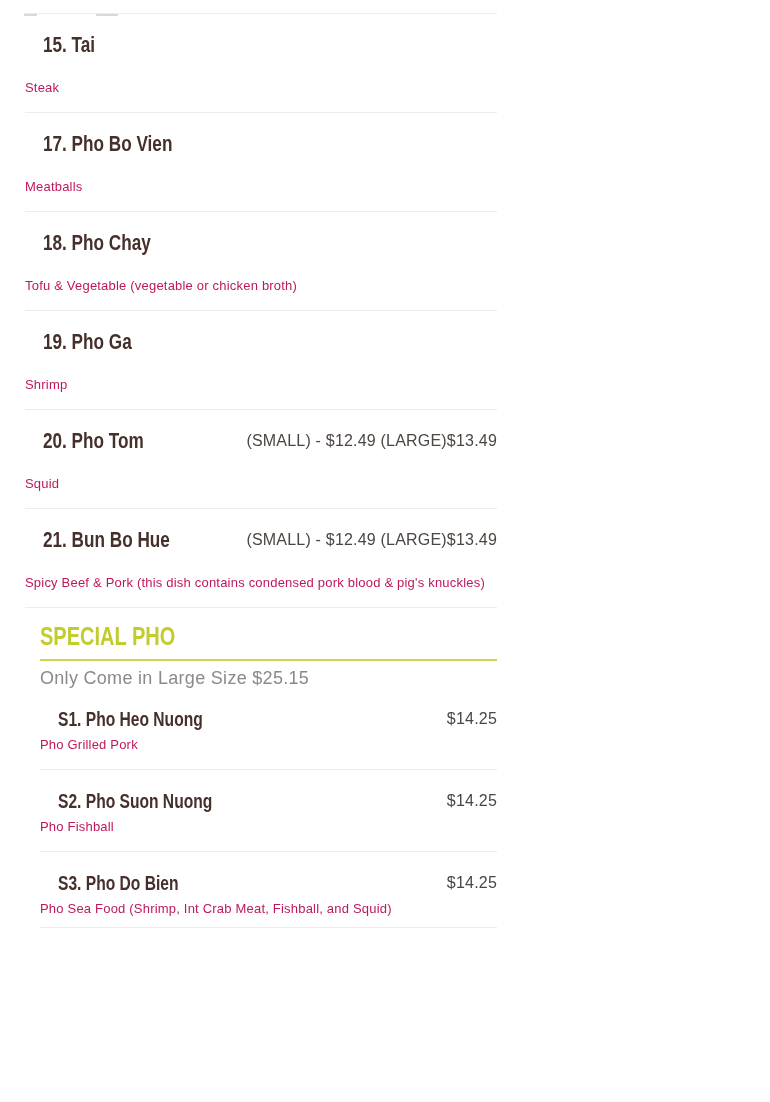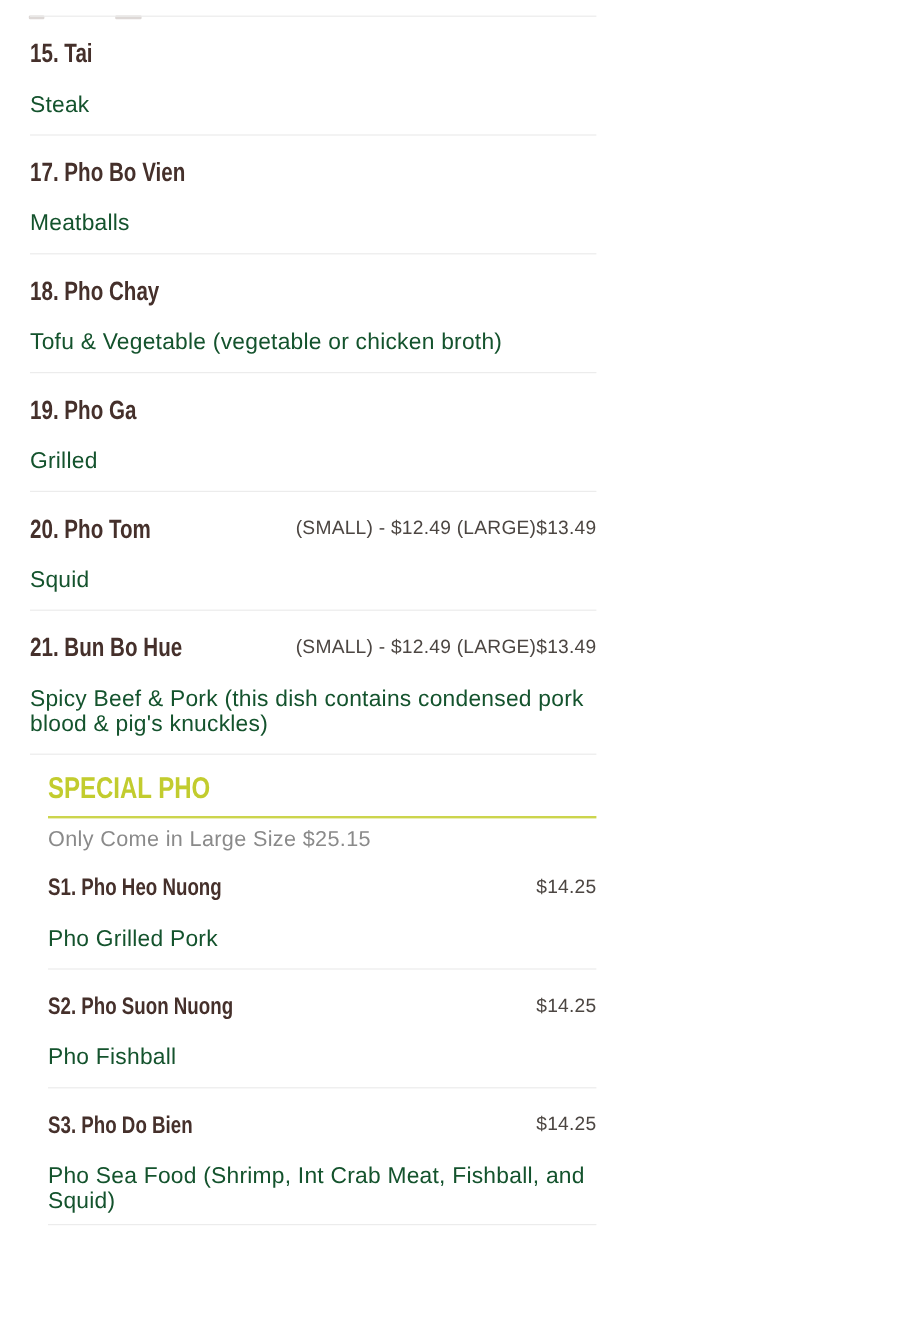--- a/index.html
+++ b/index.html
@@ -17,52 +17,52 @@
   .remnant.r2 { left: 96px; width: 22px; }
 
   .menu { position: relative; width: 472px; margin-left: 25px; }
 
   .divider { height: 1px; background: #ececec; }
   .top-divider { margin-top: 13px; }
 
   .m-item { padding-top: 20px; }
   .m-item .divider { margin-top: 14px; }
 
-  .item-row { display: flex; justify-content: space-between; align-items: flex-start; }
+  .item-row { display: flex; justify-content: space-between; align-items: flex-start; margin-left: 18px; }
 
   .item-title {
     font-size: 22px; font-weight: 700; color: #45302b;
     line-height: 22px; white-space: nowrap;
     display: inline-block; transform: scaleX(0.78); transform-origin: 0 50%;
   }
   .item-price {
     font-size: 16px; color: #4c4642; line-height: 22px;
     letter-spacing: 0.2px; white-space: nowrap; text-align: left;
   }
   .item-desc {
-    margin-top: 21px; font-size: 19px; line-height: 21px;
-    color: #14532d; letter-spacing: 0.2px;
+    margin-top: 21px; font-size: 13px; line-height: 21px;
+    color: #be185d; letter-spacing: 0.2px;
   }
 
   .special { margin-left: 15px; width: 457px; }
   .special-title {
     margin-top: 15px;
     font-size: 25px; font-weight: 700; color: #c2cc2e;
     line-height: 26px; white-space: nowrap;
     display: inline-block; transform: scaleX(0.8); transform-origin: 0 50%;
   }
   .special-underline { margin-top: 10px; height: 2px; background: #ccd54d; }
   .special-note {
     margin-top: 7px; font-size: 18px; line-height: 20px;
     color: #8a8a8a; letter-spacing: 0.3px;
   }
 
   .s-item { padding-top: 20px; }
   .s-item .item-title { font-size: 20px; }
-  .s-item .item-desc { margin-top: 21px; }
+  .s-item .item-desc { margin-top: 4px; }
   .s-item .divider { margin-top: 14px; }
   .s-item.last .divider { margin-top: 8px; }
 </style>
 </head>
 <body>
 
 <div class="page">
 
   <div class="remnant r1"></div>
   <div class="remnant r2"></div>
@@ -97,21 +97,21 @@
       </div>
       <div class="item-desc">Tofu &amp; Vegetable (vegetable or chicken broth)</div>
       <div class="divider"></div>
     </div>
 
     <div class="m-item">
       <div class="item-row">
         <span class="item-title">19. Pho Ga</span>
         <span class="item-price"></span>
       </div>
-      <div class="item-desc">Grilled</div>
+      <div class="item-desc">Shrimp</div>
       <div class="divider"></div>
     </div>
 
     <div class="m-item">
       <div class="item-row">
         <span class="item-title">20. Pho Tom</span>
         <span class="item-price">(SMALL) - $12.49 (LARGE)$13.49</span>
       </div>
       <div class="item-desc">Squid</div>
       <div class="divider"></div>

